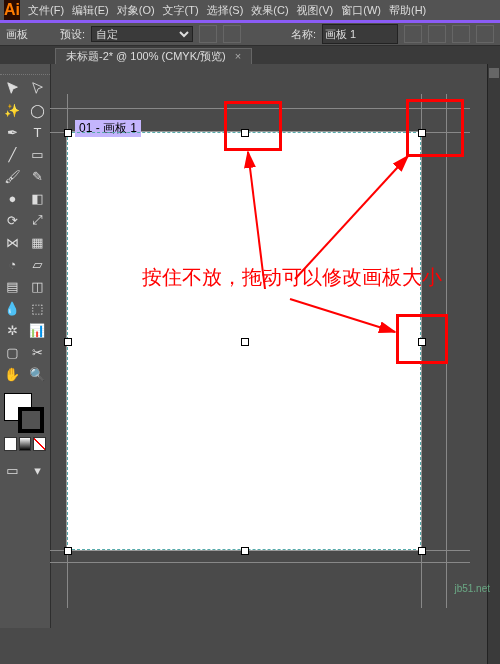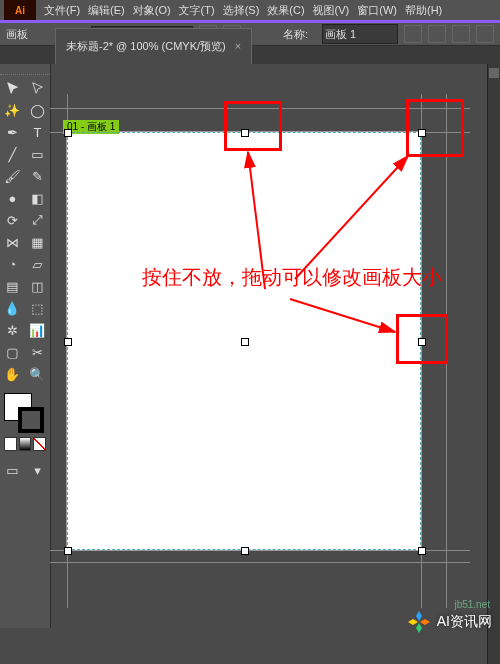--- a/index.html
+++ b/index.html
@@ -1,55 +1,55 @@
 <!DOCTYPE html>
 <html><head>
 <meta charset="utf-8">
 <style>
   html,body{margin:0;padding:0;width:500px;height:664px;background:#4a4a4a;font-family:"Microsoft YaHei",Arial,sans-serif;font-size:11px;color:#ddd;overflow:hidden}
   .menubar{height:20px;background:#535353;display:flex;align-items:center;padding-left:4px;gap:8px;font-size:11px;color:#ddd}
-  .menubar .logo{width:32px;height:20px;background:#2a0a00;color:#ff7b00;display:flex;align-items:center;justify-content:center;font-weight:bold;font-size:10px}
+  .menubar .logo{width:16px;height:20px;background:#2a0a00;color:#ff7b00;display:flex;align-items:center;justify-content:center;font-weight:bold;font-size:16px}
   .menubar span{cursor:default}
   .optbar{height:22px;background:#535353;border-top:3px solid #8b5cf6;border-bottom:1px solid #2e2e2e;display:flex;align-items:center;padding:0 6px;gap:6px;font-size:11px}
   .optbar .lbl{color:#ddd}
   .optbar select,.optbar input{background:#3a3a3a;color:#ddd;border:1px solid #222;font-size:11px;height:16px}
   .optbar .spacer{flex:1}
   .optbar .ic{width:16px;height:16px;border:1px solid #666;display:inline-block}
   .tabbar{height:18px;background:#3a3a3a;display:flex;align-items:flex-end;padding-left:55px}
-  .tabbar .tab{background:#4a4a4a;color:#ddd;padding:10px 10px;font-size:11px;border-top:1px solid #666;border-left:1px solid #666;border-right:1px solid #666}
+  .tabbar .tab{background:#4a4a4a;color:#ddd;padding:0 10px;font-size:11px;border-top:1px solid #666;border-left:1px solid #666;border-right:1px solid #666}
   .tabbar .tab .x{margin-left:6px;color:#aaa}
   .workspace{position:relative;height:604px;background:#4a4a4a}
   .toolbox{position:absolute;left:0;top:0;width:50px;height:560px;background:#535353;border-right:1px solid #2e2e2e;display:flex;flex-direction:column;padding-top:4px}
   .toolbox .handle{height:6px;background:#535353;margin-bottom:2px;border-bottom:1px dotted #777}
   .toolrow{display:flex;height:22px}
   .tool{width:25px;height:22px;display:flex;align-items:center;justify-content:center;color:#ddd;font-size:13px}
   .tool svg{width:14px;height:14px;fill:#ddd;stroke:#ddd}
   .swatches{margin-top:6px;padding:2px;position:relative;height:40px}
   .sw-fill{position:absolute;left:4px;top:2px;width:26px;height:26px;background:#fff;border:1px solid #000}
   .sw-stroke{position:absolute;left:18px;top:16px;width:26px;height:26px;background:#535353;border:4px solid #000;box-sizing:border-box}
   .minirow{display:flex;gap:2px;padding:2px 4px}
   .minirow .m{width:12px;height:12px;border:1px solid #333}
   .canvas-area{position:absolute;left:50px;right:0;top:0;bottom:0;overflow:hidden}
   .artboard{position:absolute;left:17px;top:68px;width:354px;height:418px;background:#fff;box-shadow:0 0 0 1px #999}
-  .artlabel{position:absolute;left:13px;top:56px;background:#84cc16;color:#000;font-size:10px;padding:0 4px}
+  .artlabel{position:absolute;left:25px;top:56px;background:#c4b5fd;color:#000;font-size:12px;padding:0 4px}
   .selbox{position:absolute;left:17px;top:68px;width:354px;height:418px;border:1px dashed #5aa;box-sizing:border-box}
   .h{position:absolute;width:6px;height:6px;background:#fff;border:1px solid #000}
   .h.c{background:#000}
   .guide-v{position:absolute;top:30px;bottom:60px;border-left:1px solid #888;width:0}
   .guide-h{position:absolute;left:0;right:30px;border-top:1px solid #888;height:0}
   .anno{position:absolute;color:#ff0000;font-size:20px;font-family:"SimSun","Microsoft YaHei";pointer-events:none}
   .redbox{position:absolute;border:3px solid red;pointer-events:none}
   svg.arrow{position:absolute;pointer-events:none;overflow:visible}
   .rightpanels{position:absolute;right:0;top:0;width:12px;height:100%;background:#3a3a3a;border-left:1px solid #222}
   .rightpanels .pbtn{width:10px;height:10px;background:#666;margin:4px auto}
   .watermark{position:absolute;right:8px;bottom:34px;display:flex;align-items:center;gap:6px;color:#fff;font-size:14px;text-shadow:0 0 4px rgba(0,0,0,.6)}
   .watermark .wicon{width:24px;height:24px}
   .watermark .wicon svg{width:24px;height:24px}
   .watermark2{position:absolute;right:8px;bottom:6px;color:#c94; font-size:18px;font-family:"SimSun";text-shadow:1px 1px 2px #000}
-  .small-wm{position:absolute;right:10px;bottom:58px;color:#8fb;font-size:10px;opacity:.5}
+  .small-wm{position:absolute;right:10px;bottom:74px;color:#8fb;font-size:10px;opacity:.5}
 </style>
 </head>
 <body>
 
 <div class="menubar">
   <div class="logo">Ai</div>
   <span>文件(F)</span>
   <span>编辑(E)</span>
   <span>对象(O)</span>
   <span>文字(T)</span>
@@ -62,21 +62,21 @@
 
 <div class="optbar">
   <span class="lbl">画板</span>
   <span style="width:20px"></span>
   <span class="lbl">预设:</span>
   <select style="width:102px"><option>自定</option></select>
   <span class="ic"></span>
   <span class="ic"></span>
   <span class="spacer"></span>
   <span class="lbl">名称:</span>
-  <input style="width: 70px; margin-left: 8px;" value="画板 1">
+  <input style="width: 70px;" value="画板 1">
   <span class="ic"></span>
   <span class="ic"></span>
   <span class="ic"></span>
   <span class="ic"></span>
 </div>
 
 <div class="tabbar">
   <div class="tab">
     <span>未标题-2* @ 100% (CMYK/预览)</span>
     <span class="x">×</span>
@@ -205,26 +205,13 @@
     </svg>
 
     <div class="anno" style="left:92px;top:200px">按住不放，拖动可以修改画板大小</div>
 
     <div class="rightpanels">
       <div class="pbtn"></div>
     </div>
   </div>
 
   <div class="small-wm">jb51.net</div>
-  <div class="watermark">
-    <span class="wicon">
-      <svg viewBox="0 0 24 24">
-          <g>
-            <path fill="#2aa3ff" d="M12 1l3 5-3 5-3-5z"></path>
-            <path fill="#ff7b00" d="M23 12l-5 3-5-3 5-3z"></path>
-            <path fill="#2ecc71" d="M12 23l-3-5 3-5 3 5z"></path>
-            <path fill="#ffd400" d="M1 12l5-3 5 3-5 3z"></path>
-          </g>
-        </svg>
-    </span>
-    <span>AI资讯网</span>
-  </div>
 </div>
 
 </body></html>

